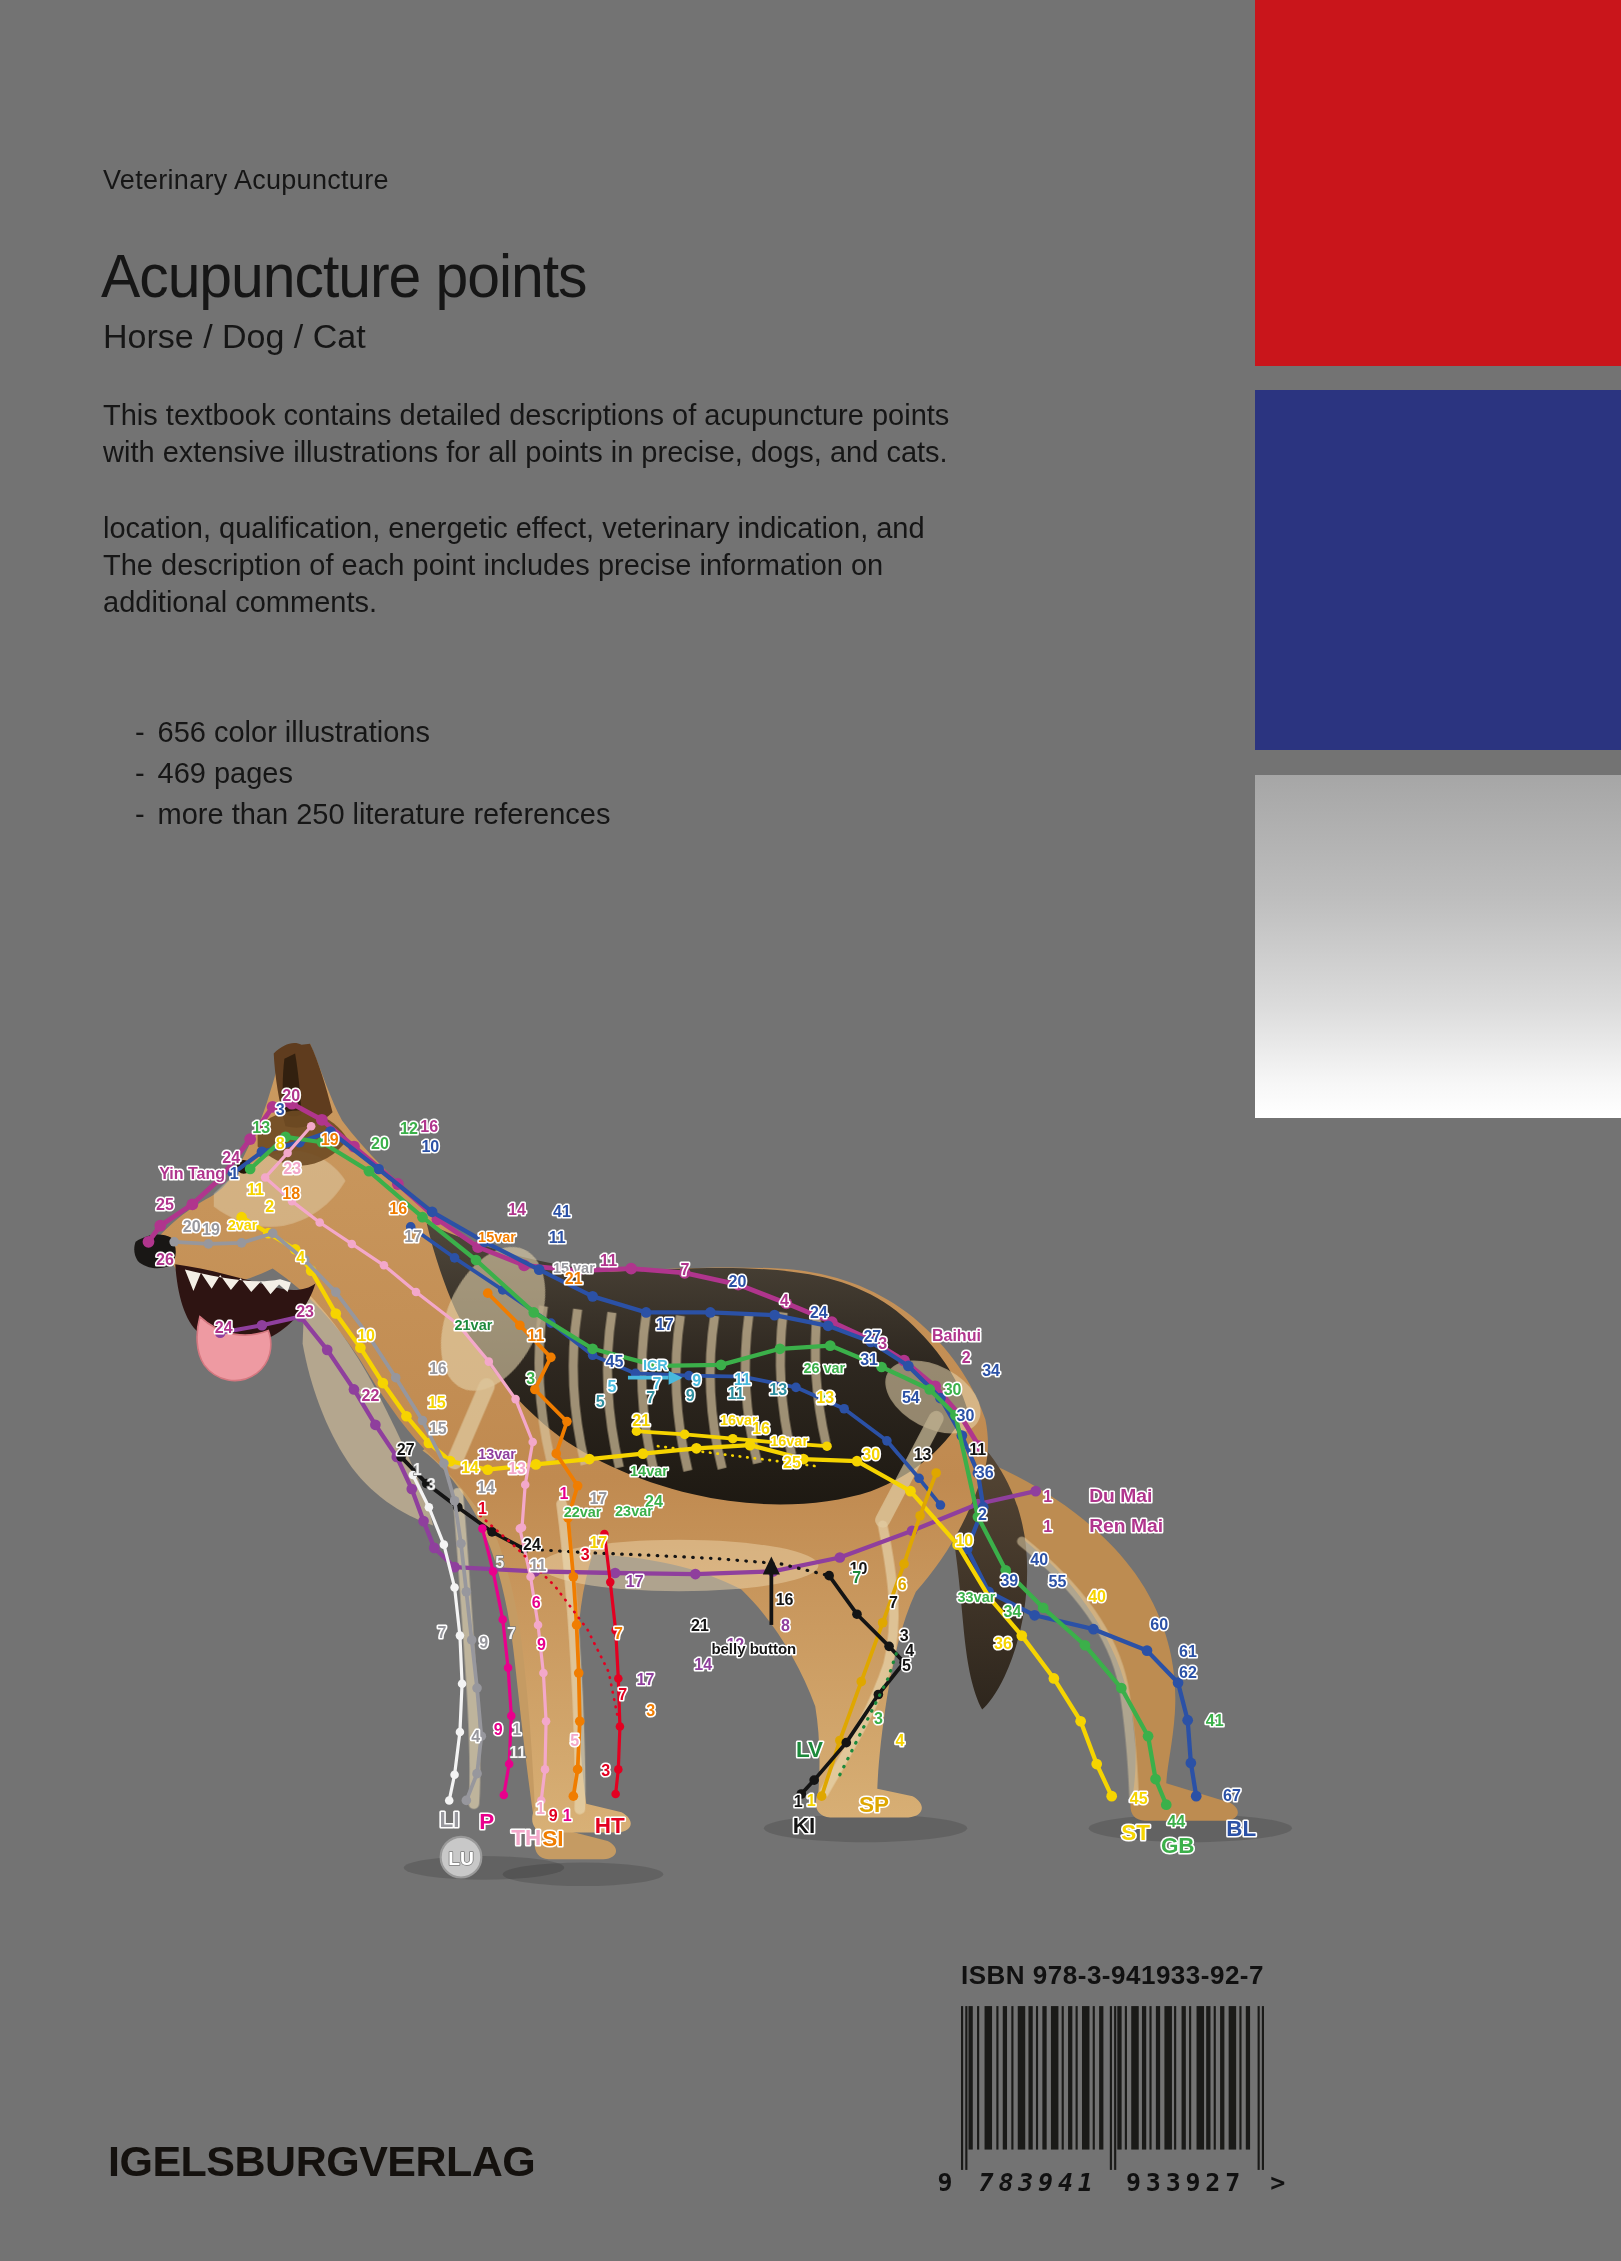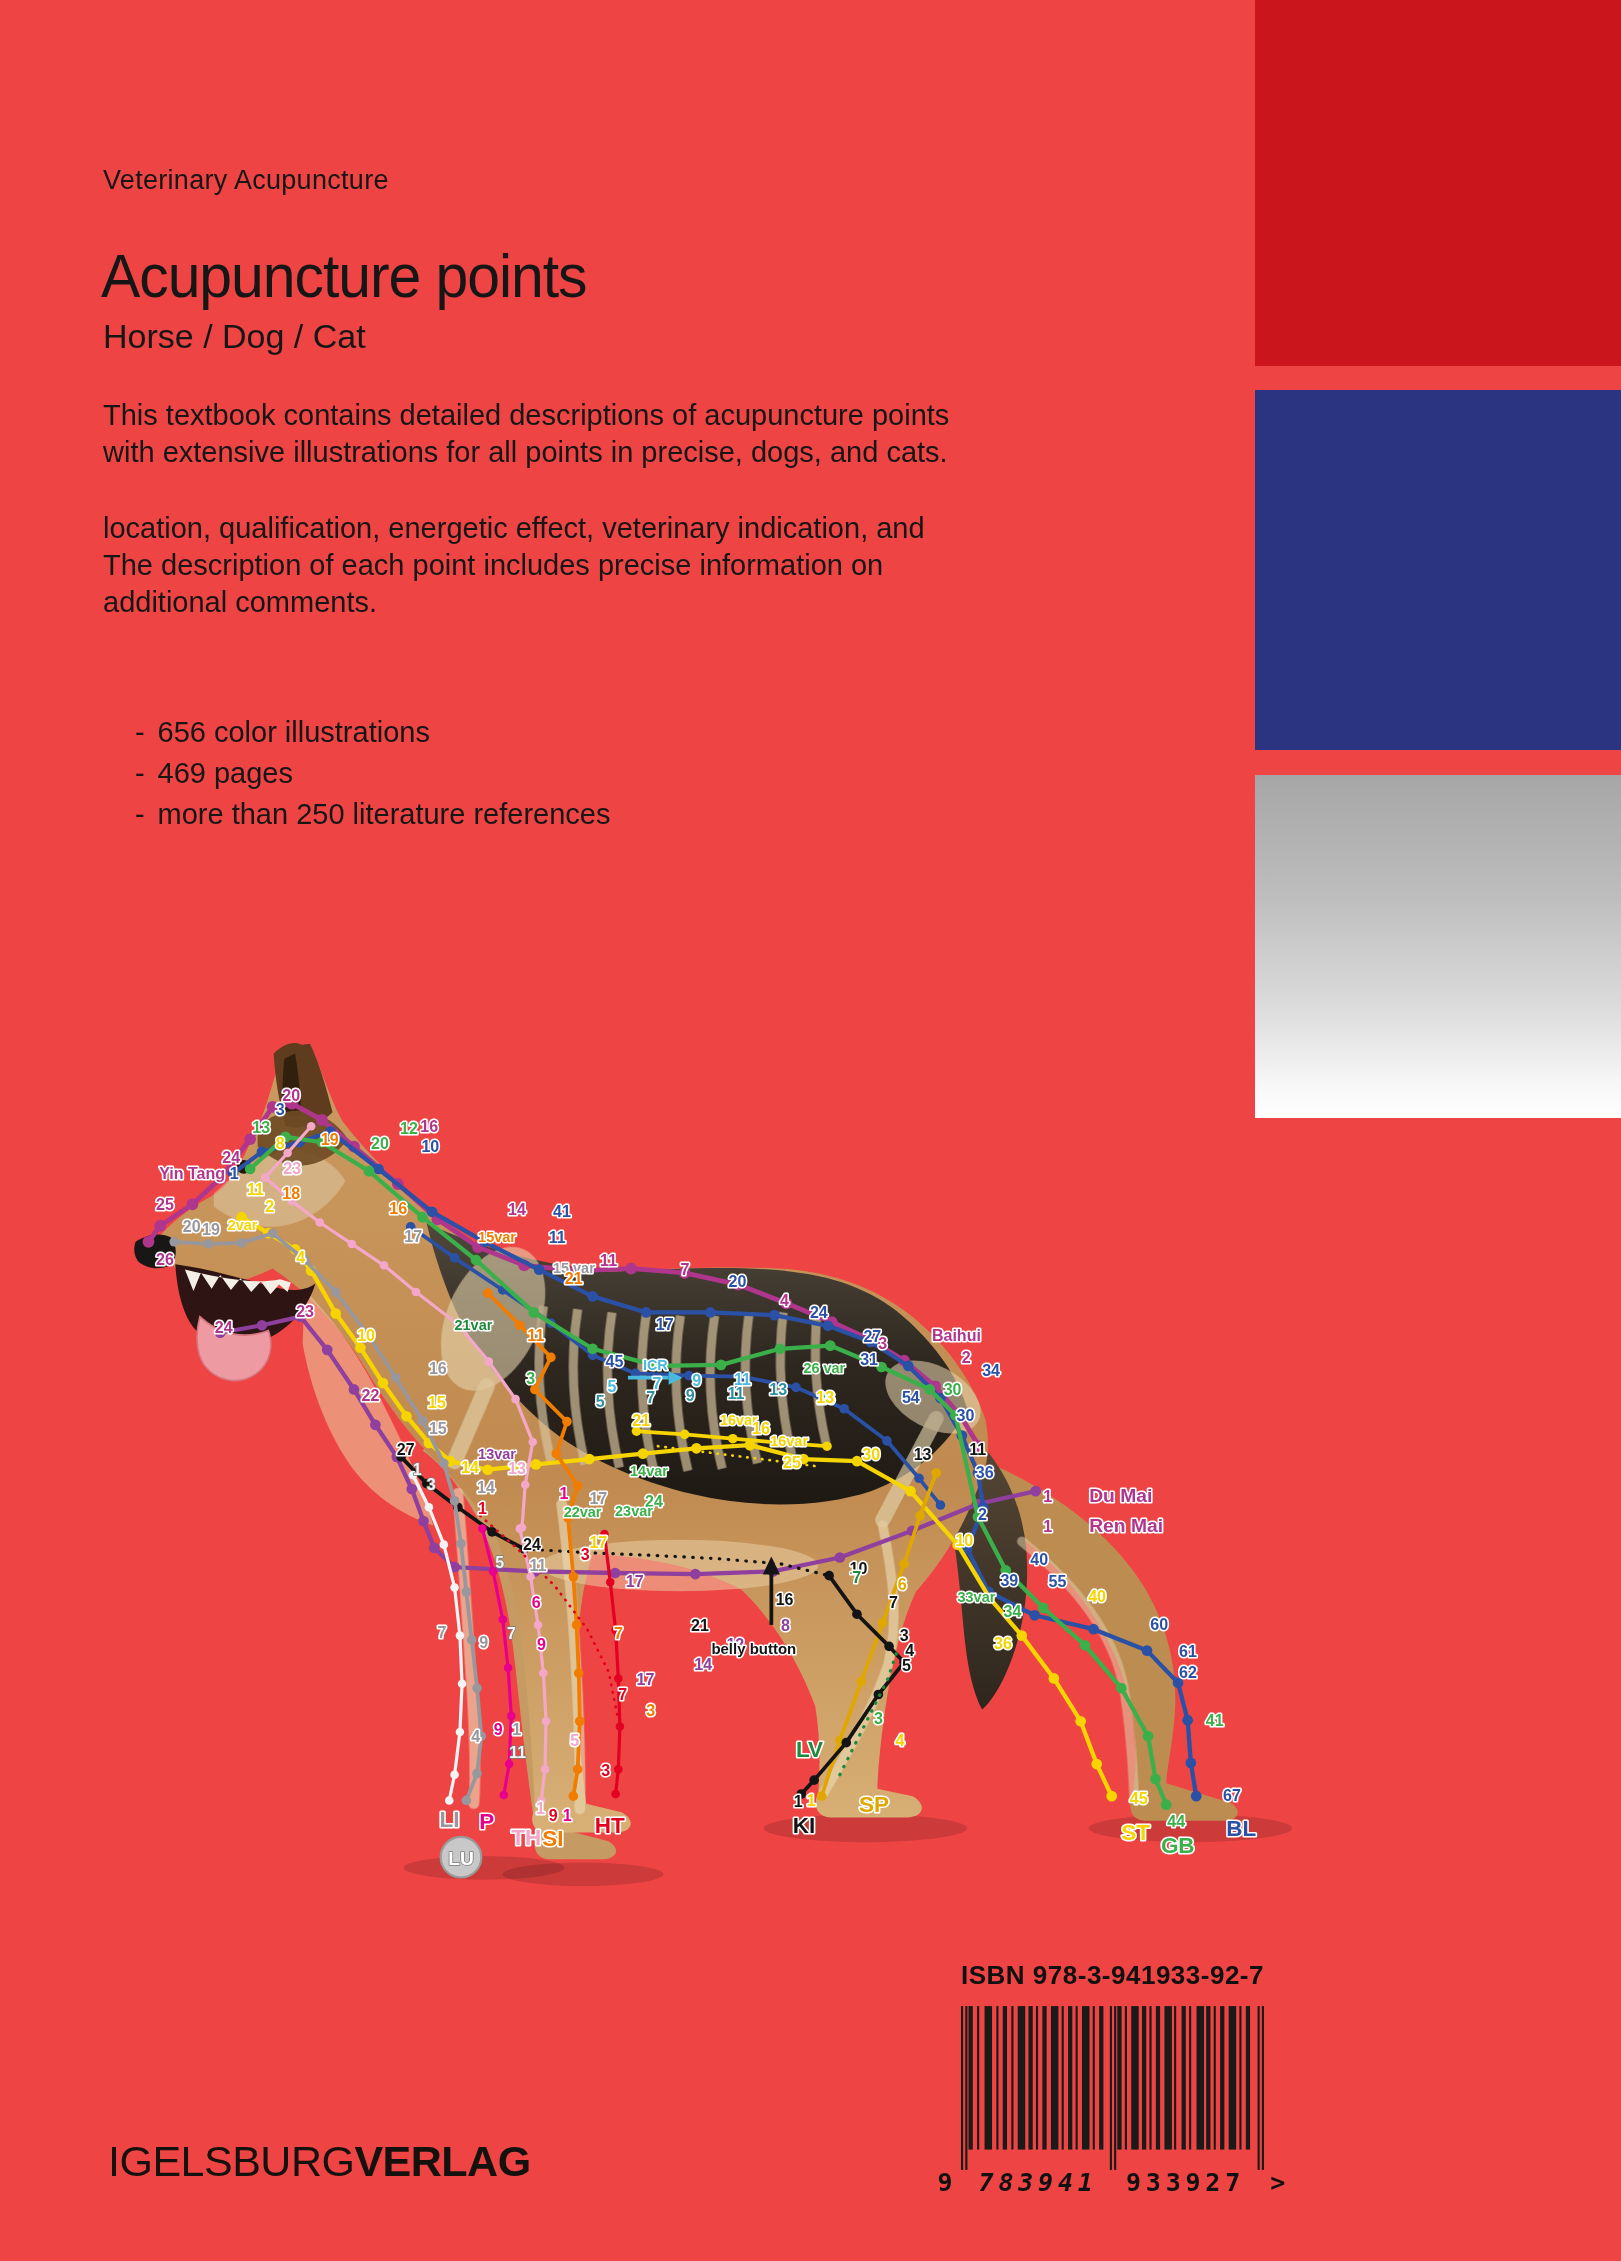--- a/index.html
+++ b/index.html
@@ -1,16 +1,16 @@
 <!DOCTYPE html>
 <html style="font-size:8.6px"><head>
 <meta charset="utf-8">
 <style>
   html,body{margin:0;padding:0;background:#ffffff;}
-  .page{position:relative;width:1621px;height:2261px;background:#ef4444;overflow:hidden;
+  .page{position:relative;width:1621px;height:2261px;background:#737373;overflow:hidden;
         font-family:"Liberation Sans",sans-serif;color:#161616;}
   
   .series{position:absolute;left:103px;top:165px;font-size:27px;letter-spacing:0.3px;}
   .title{position:absolute;left:101px;top:240px;font-size:62px;font-weight:400;letter-spacing:-1.1px;
          transform:scaleX(.95);transform-origin:left top;white-space:nowrap;}
   .subtitle{position:absolute;left:103px;top:317px;font-size:34px;letter-spacing:0;}
   .para{position:absolute;left:103px;font-size:29px;line-height:37px;white-space:nowrap;}
   .para1{top:397px;}
   .para2{top:510px;}
   .features{position:absolute;left:135px;top:712px;font-size:29px;line-height:41px;}
@@ -30,21 +30,21 @@
   .isbn-label{font-size:26px;font-weight:700;letter-spacing:0.5px;color:#111;}
   .barcode-wrap{position:relative;width:303px;margin:15px auto 0;height:188px;}
   .barcode-digits span{position:absolute;font-family:"DejaVu Sans Mono",monospace;
      font-weight:700;font-size:25px;color:#111;bottom:-3.2px;}
   .bd-left{left:-23.5px;}
   .bd-g1{left:8.6px;width:137px;text-align:center;letter-spacing:4.8px;font-style:italic;}
   .bd-g2{left:156px;width:137px;text-align:center;letter-spacing:4.8px;}
   .bd-arrow{right:-21.4px;}
   
   .publisher{position:absolute;left:108px;top:2137px;font-size:43px;letter-spacing:-0.5px;color:#14110e;white-space:nowrap;}
-  .publisher .reg{font-weight:400;}
+  .publisher .reg{font-weight:700;}
   .publisher .bold{font-weight:900;}
 </style>
 </head>
 <body>
 
 <div class="page">
 
   <div class="series">Veterinary Acupuncture</div>
   <div class="title">Acupuncture points</div>
   <div class="subtitle">Horse / Dog / Cat</div>

